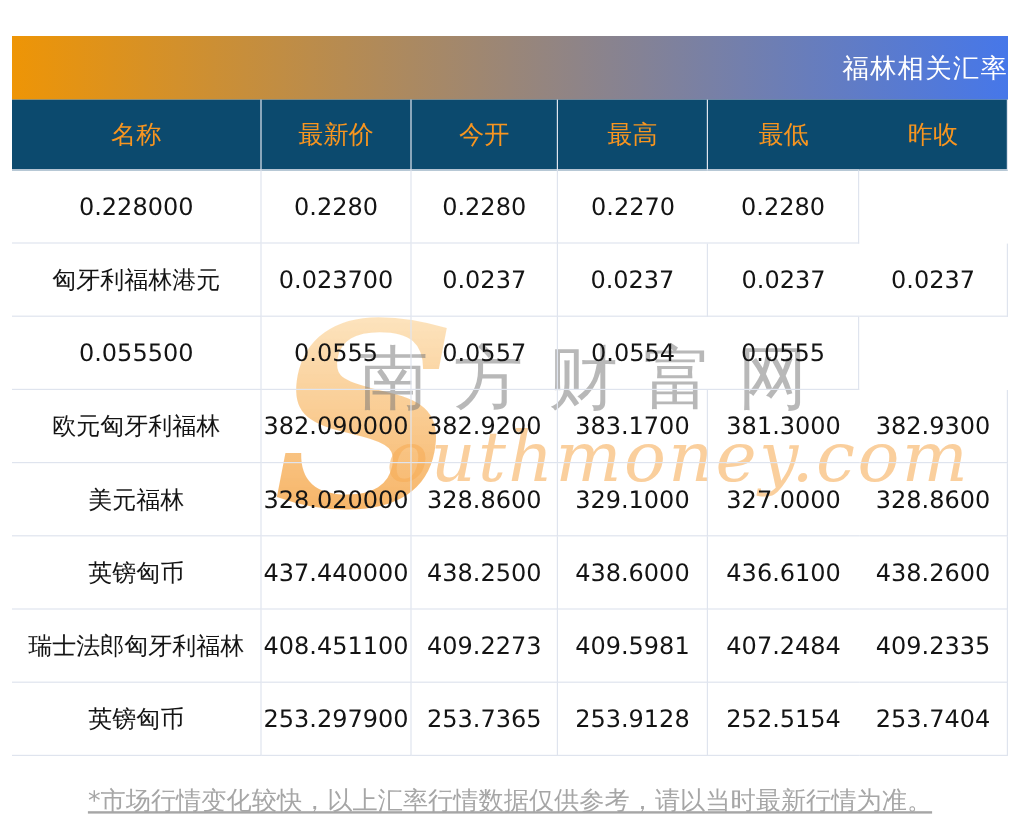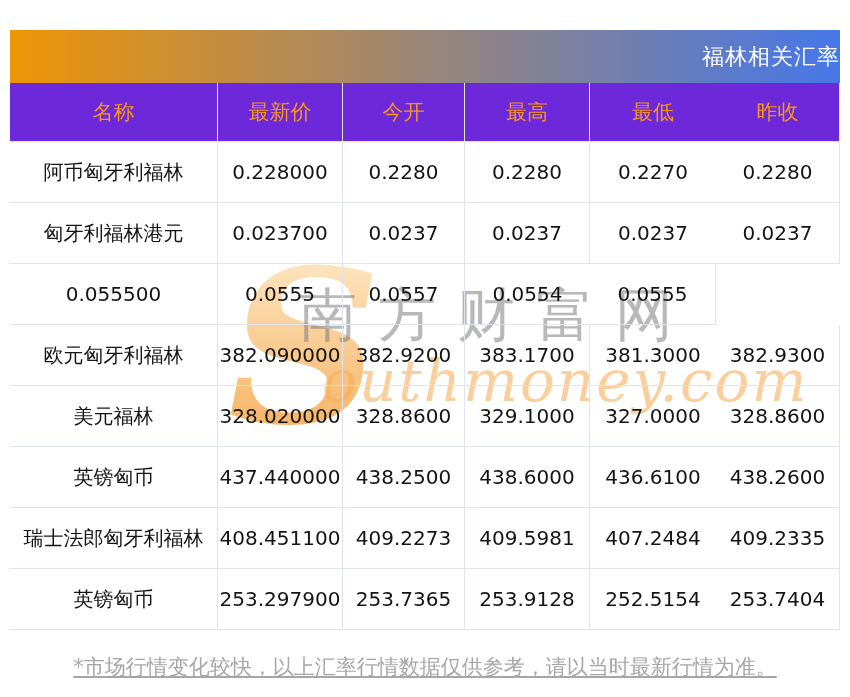--- a/index.html
+++ b/index.html
@@ -7,21 +7,21 @@
     width:850px;height:697px;position:relative;overflow:hidden;background:#ffffff;
     font-family:"DejaVu Sans","Liberation Sans",sans-serif;
   }
   .container{position:absolute;left:10px;top:30px;width:830px;z-index:1;}
   .title-bar{
     height:53px;background:linear-gradient(90deg,#EE9506 0%,#4677E9 100%);
     display:flex;align-items:center;justify-content:flex-end;
     color:#ffffff;font-size:22px;letter-spacing:1px;
   }
   .grid-row{display:grid;grid-template-columns:208px 125px 122px 125px 126px 124px;}
-  .header-row{background:#6d28d9;}
+  .header-row{background:#0c4a6e;}
   .header-row .cell{height:58px;color:#F8951F;font-size:21px;}
   .cell{
     display:flex;align-items:center;justify-content:center;
     font-size:20px;color:#141414;
     border-bottom:1px solid #DFE4EE;
     white-space:nowrap;
   }
   .trow .cell{height:60px;}
   .c0,.c1,.c2,.c3{border-right:1px solid #DFE4EE;}
   .c4{border-right:none;}
@@ -67,21 +67,20 @@
   <div class="grid-row header-row">
     <div class="cell c0">名称</div>
     <div class="cell c1">最新价</div>
     <div class="cell c2">今开</div>
     <div class="cell c3">最高</div>
     <div class="cell c4">最低</div>
     <div class="cell c5">昨收</div>
   </div>
   <div>
       <div class="grid-row trow">
-        <div class="cell c0">阿币匈牙利福林</div>
         <div class="cell c1">0.228000</div>
         <div class="cell c2">0.2280</div>
         <div class="cell c3">0.2280</div>
         <div class="cell c4">0.2270</div>
         <div class="cell c5">0.2280</div>
       </div>
       <div class="grid-row trow">
         <div class="cell c0">匈牙利福林港元</div>
         <div class="cell c1">0.023700</div>
         <div class="cell c2">0.0237</div>

